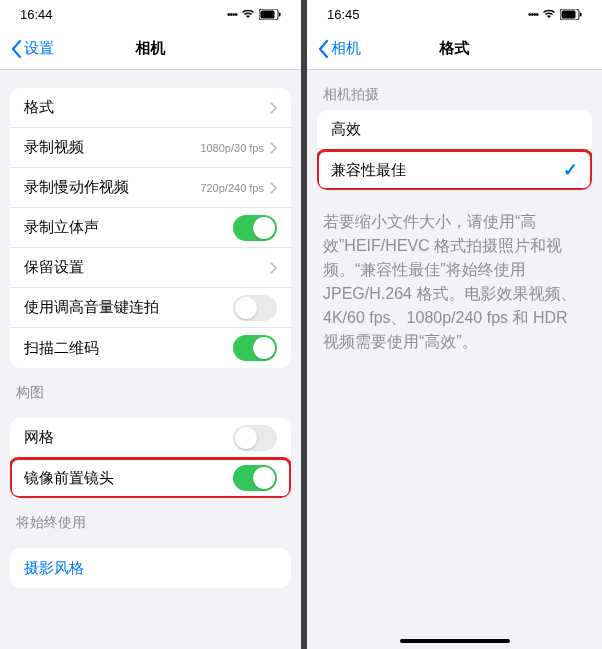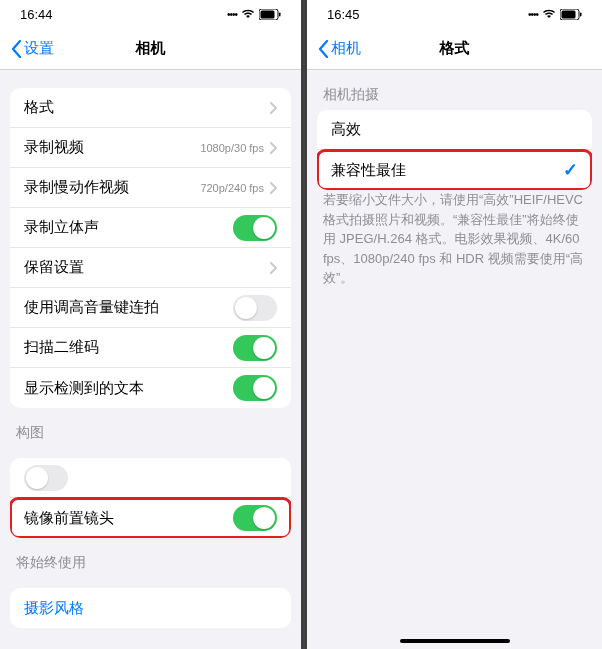--- a/index.html
+++ b/index.html
@@ -60,23 +60,23 @@
     flex: 1;
     overflow-y: auto;
     background: #f2f2f7;
   }
   .section-header {
     font-size: 14px;
     color: #8e8e93;
     padding: 16px 16px 6px 16px;
   }
   .section-footer {
-    font-size: 13px;
+    font-size: 16px;
     color: #8e8e93;
-    padding: 0 16px 4px 16px;
+    padding: 20px 16px 4px 16px;
     line-height: 1.5;
   }
   .group {
     background: #fff;
     margin: 10px 10px 0 10px;
     border-radius: 10px;
     overflow: hidden;
   }
   .group.first { margin-top: 18px; }
   .row {
@@ -207,30 +207,25 @@
           <div class="switch off">
             <div class="knob"></div>
           </div>
         </div>
         <div class="row">
           <span class="row-label">扫描二维码</span>
           <div class="switch on">
             <div class="knob"></div>
           </div>
         </div>
-        <div class="row">
-          <span class="row-label">显示检测到的文本</span>
-          <div class="switch on">
-            <div class="knob"></div>
-          </div>
-        </div>
       </div>
     <div class="section-header">构图</div>
     <div class="group" id="left-g2">
         <div class="row">
+          <span class="row-label">网格</span>
           <div class="switch off">
             <div class="knob"></div>
           </div>
         </div>
         <div class="row highlight">
           <span class="row-label">镜像前置镜头</span>
           <div class="switch on">
             <div class="knob"></div>
           </div>
         </div>

